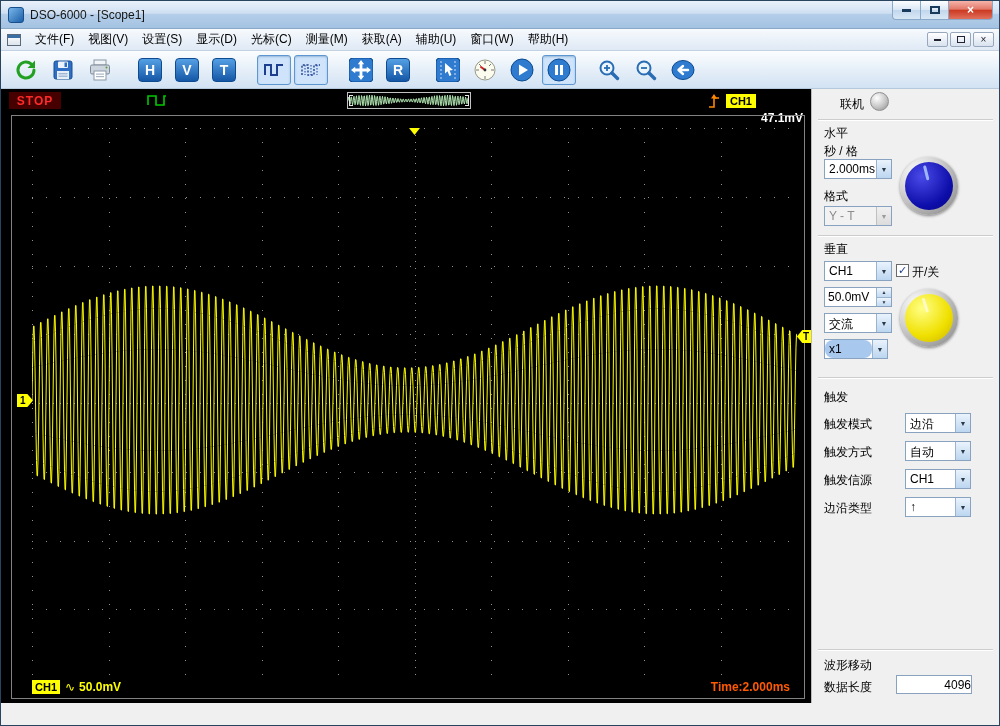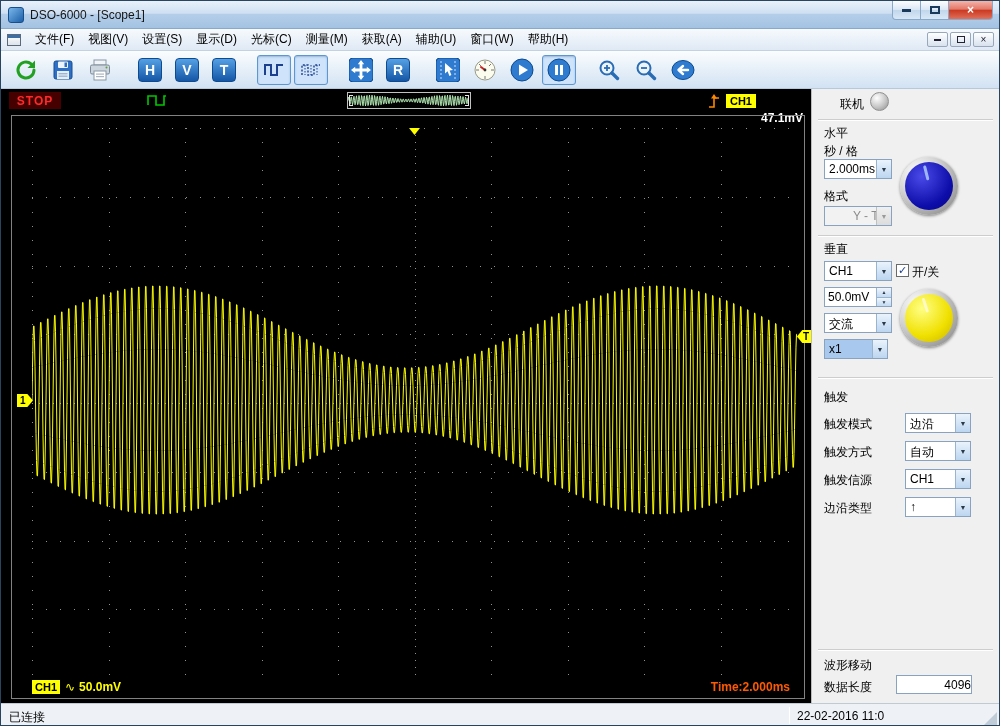--- a/index.html
+++ b/index.html
@@ -81,25 +81,25 @@
     clip-path:polygon(0 0,100% 0,50% 100%); }
 
   
   .panel { position:absolute; left:810px; top:88px; width:188px; height:614px; background:#f0f0f0;
     border-left:1px solid #bcbcbc; font-size:12px; color:#000; }
   .plabel { position:absolute; white-space:nowrap; }
   .sep { position:absolute; left:6px; right:6px; height:2px; border-top:1px solid #cdcdcd; border-bottom:1px solid #ffffff; }
   .led { position:absolute; width:19px; height:19px; border-radius:50%; border:1px solid #909090;
     background:radial-gradient(circle at 35% 30%, #ffffff, #c6c6c6 55%, #8d8d8d); }
   .combo { position:absolute; height:20px; background:#fff; border:1px solid #88a2c0; display:flex; align-items:stretch; }
-  .combo .val { flex:1; padding:2px 4px; font-size:12px; white-space:nowrap; overflow:hidden; }
+  .combo .val { flex:1; padding:2px 4px; font-size:12px; white-space:nowrap; overflow:hidden;border-radius:8px; }
   .combo .arrow { width:15px; display:flex; align-items:center; justify-content:center; font-size:7px; color:#2a3a4a;
     background:linear-gradient(#eaf3fc,#bcd6f0); border-left:1px solid #9ab4cf; }
   .combo.disabled { background:#f2f2f2; }
-  .combo.disabled .val { color:#8c8c8c;margin-left:24px; }
+  .combo.disabled .val { color:#8c8c8c; }
   .combo.disabled .arrow { color:#9a9a9a; background:linear-gradient(#f0f0f0,#dcdcdc); border-left-color:#c0c0c0; }
   .combo.focus .val { background:#a8c8ee; }
   .spinner { position:absolute; height:20px; background:#fff; border:1px solid #88a2c0; display:flex; align-items:stretch; }
   .spinner .sval { flex:1; padding:2px 3px; font-size:12px; white-space:nowrap; }
   .spinner .sbtns { width:15px; display:flex; flex-direction:column; border-left:1px solid #9ab4cf; }
   .spinner .sbtns span { flex:1; font-size:5px; display:flex; align-items:center; justify-content:center; color:#2a3a4a;
     background:linear-gradient(#eef5fc,#c3daf2); }
   .spinner .sbtns .sup { border-bottom:1px solid #9ab4cf; }
   .checkbox { position:absolute; width:13px; height:13px; background:#fff; border:1px solid #6a6a6a;
     font-size:11px; line-height:11px; text-align:center; color:#1b3f8f; font-weight:bold; }
@@ -423,20 +423,14 @@
     </div>
 
     <div class="sep" style="top:560px"></div>
     <div class="plabel" style="left:12px;top:568px">波形移动</div>
     <div class="plabel" style="left:12px;top:590px">数据长度</div>
     <div class="field" style="left:84px;top:586px;width:76px">
       <span class="fval">4096</span>
     </div>
   </div>
 
-  <div class="statusbar">
-    <span class="sb-conn">已连接</span>
-    <div class="sb-sep"></div>
-    <span class="sb-time">22-02-2016  11:0</span>
-    <div class="grip"></div>
-  </div>
 
 </div>
 
 </body></html>

